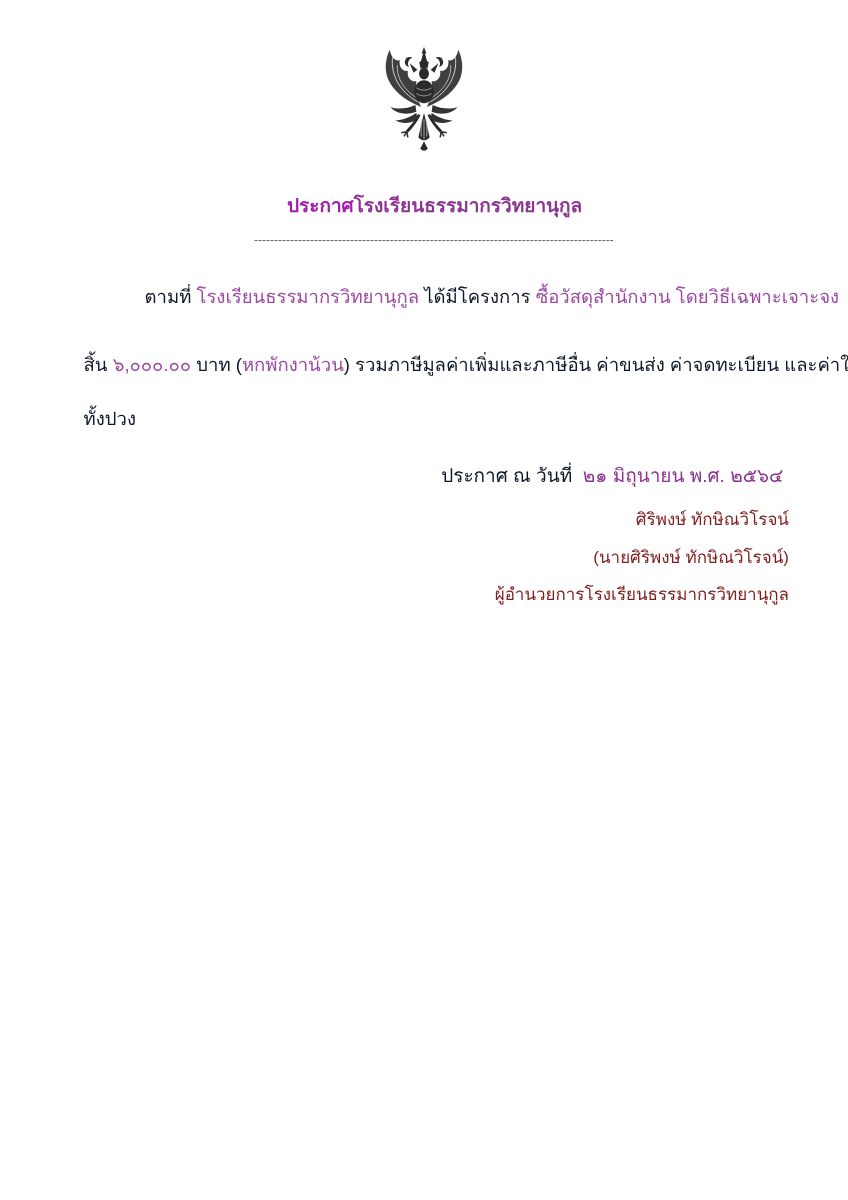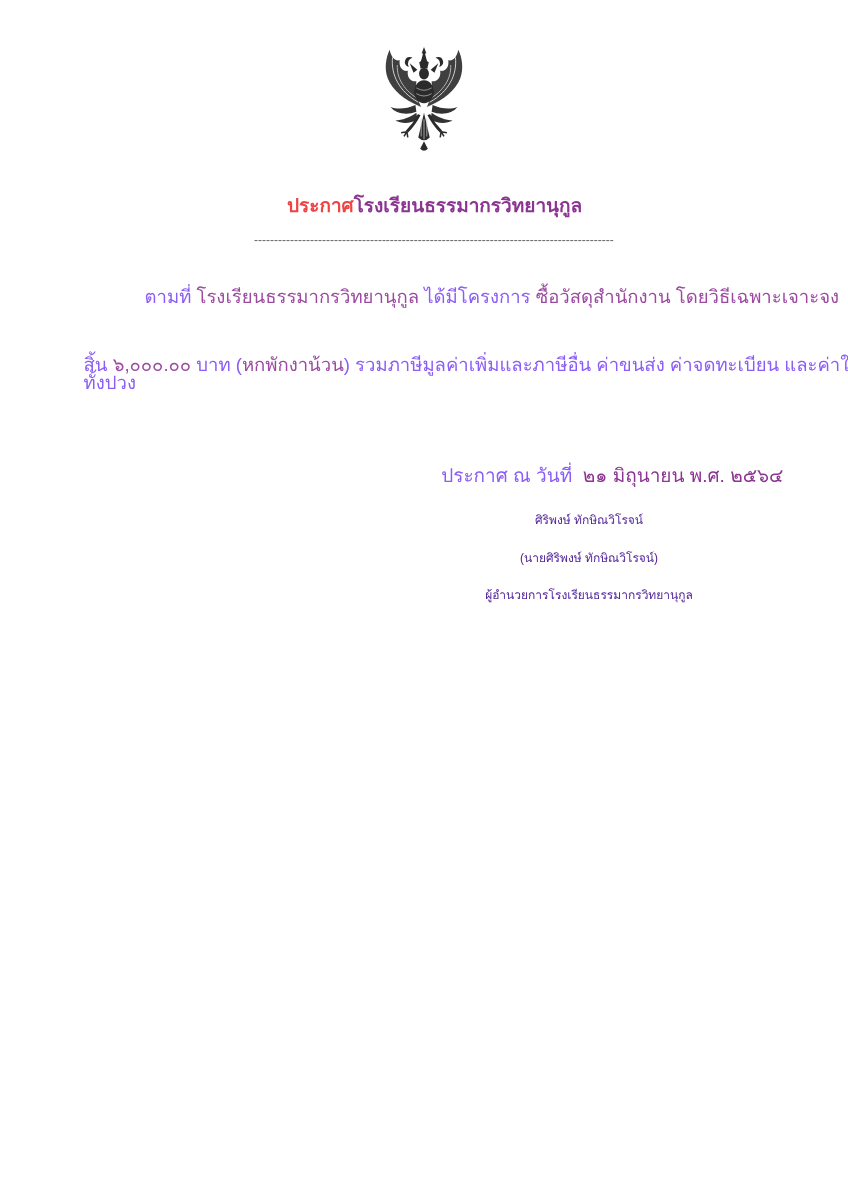--- a/index.html
+++ b/index.html
@@ -5,41 +5,41 @@
   html,body{margin:0;padding:0;background:#ffffff;}
   .page{
     position:relative;
     width:848px;height:1200px;
     background:#ffffff;
     overflow:hidden;
     font-family:"Liberation Sans","DejaVu Sans",sans-serif;
   }
   .abs{position:absolute;}
   .centerline{left:0;width:848px;text-align:center;}
-  .t-dark{color:#8b5cf6;}
-  .t-darker{color:#ef4444;}
+  .t-dark{color:#0f172a;}
+  .t-darker{color:#a21caf;}
   .t-purple{color:#8c3492;}
   .t-purple-body{color:#9c4aa0;}
   .title-line{
     font-size:19px;font-weight:bold;line-height:26px;white-space:pre;
   }
   .divider{
     font-size:12px;line-height:12px;color:#666666;
     letter-spacing:0px;white-space:nowrap;overflow:hidden;
     width:372px;height:13px;
   }
   .body-line{
     font-size:18.5px;line-height:26px;white-space:pre;color:#3c3c46;
   }
   .date-line{
     font-size:19px;line-height:26px;white-space:pre;color:#3c3c46;
   }
   .sig-line{
-    left:389px;width:400px;text-align:center;
-    font-size:12px;line-height:26px;white-space:pre;color:#4c1d95;
+    left:389px;width:400px;text-align:right;
+    font-size:17px;line-height:26px;white-space:pre;color:#7f1d1d;
   }
   .emblem-box{left:364px;top:46px;width:120px;height:120px;}
   .emblem-box svg{width:100%;height:100%;display:block;}
 </style>
 </head>
 <body>
 
 <div class="page">
 
   <div class="abs emblem-box">
@@ -101,21 +101,21 @@
 
   <div class="abs body-line" style="top:258px;left:124px;">
     <span class="t-dark">ตามที่ </span><span class="t-purple-body">โรงเรียนธรรมากรวิทยานุกูล</span><span class="t-dark"> ได้มีโครงการ </span><span class="t-purple-body">ซื้อวัสดุสำนักงาน โดยวิธีเฉพาะเจาะจง</span><span class="t-dark">  นั้น</span>
   </div>
 
 
   <div class="abs body-line" style="top:326px;left:63px;">
     <span class="t-dark">สิ้น </span><span class="t-purple-body">๖,๐๐๐.๐๐</span><span class="t-dark"> บาท (</span><span class="t-purple-body">หกพักงาน้วน</span><span class="t-dark">) รวมภาษีมูลค่าเพิ่มและภาษีอื่น ค่าขนส่ง ค่าจดทะเบียน และค่าใช้จ่ายอื่นๆ</span>
   </div>
 
-  <div class="abs body-line" style="top:344px;left:63px;">
+  <div class="abs body-line" style="top:380px;left:63px;">
     <span class="t-dark">ทั้งปวง</span>
   </div>
 
   <div class="abs date-line" style="top:437px;left:420px;">
     <span class="t-dark">ประกาศ ณ วันที่  </span><span class="t-purple">๒๑ มิถุนายน พ.ศ. ๒๕๖๔</span>
   </div>
 
   <div class="abs sig-line" style="top:507px;">ศิริพงษ์ ทักษิณวิโรจน์</div>
   <div class="abs sig-line" style="top:545px;">(นายศิริพงษ์ ทักษิณวิโรจน์)</div>
   <div class="abs sig-line" style="top:582px;">ผู้อำนวยการโรงเรียนธรรมากรวิทยานุกูล</div>

